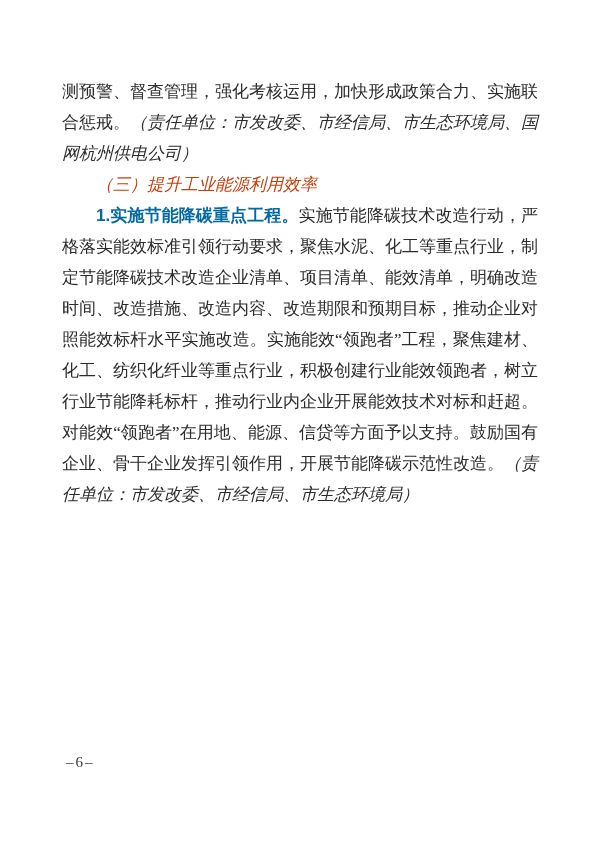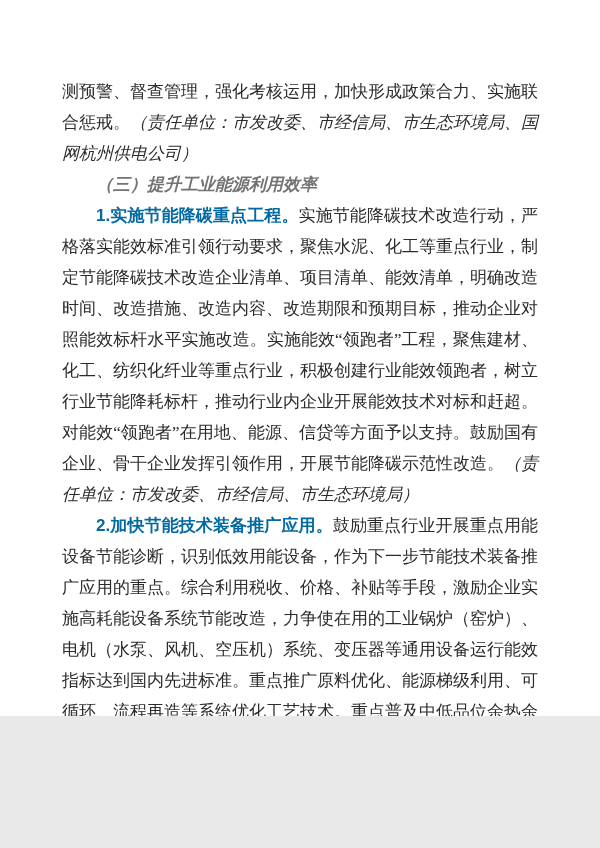--- a/index.html
+++ b/index.html
@@ -3,21 +3,21 @@
 <meta charset="utf-8">
 <style>
   html, body {
     margin: 0;
     padding: 0;
     background: #e9e9e9;
   }
   .page {
     position: relative;
     width: 600px;
-    height: 716px;
+    height: 848px;
     margin: 0 auto;
     background: #ffffff;
     overflow: hidden;
     font-family: "Liberation Serif", "DejaVu Serif", serif;
   }
   .doc-body {
     position: absolute;
     left: 62px;
     top: 76px;
     width: 476px;
@@ -49,38 +49,37 @@
   }
   
   .run-kai {
     font-family: "Liberation Serif", "DejaVu Serif", serif;
     font-style: italic;
     color: #2b2b2b;
   }
   .run-kai-heading {
     font-family: "Liberation Serif", "DejaVu Serif", serif;
     font-style: italic;
-    font-weight: 700;
-    color: #737373;
+    font-weight: 400;
+    color: #c2410c;
   }
   .page-number {
     position: absolute;
     left: 66px;
     top: 752px;
     font-size: 15px;
     line-height: 20px;
     letter-spacing: 2px;
     color: #3a3a3a;
     font-family: "Liberation Serif", "DejaVu Serif", serif;
   }
 </style>
 </head>
 <body>
 
 <div class="page">
   <div class="doc-body">
       <p><span class="run-normal">测预警、督查管理，强化考核运用，加快形成政策合力、实施联合惩戒。</span><span class="run-kai">（责任单位：市发改委、市经信局、市生态环境局、国网杭州供电公司）</span></p>
       <p class="indent"><span class="run-kai-heading">（三）提升工业能源利用效率</span></p>
       <p class="indent"><span class="run-bold">1.实施节能降碳重点工程。</span><span class="run-normal">实施节能降碳技术改造行动，严格落实能效标准引领行动要求，聚焦水泥、化工等重点行业，制定节能降碳技术改造企业清单、项目清单、能效清单，明确改造时间、改造措施、改造内容、改造期限和预期目标，推动企业对照能效标杆水平实施改造。实施能效“领跑者”工程，聚焦建材、化工、纺织化纤业等重点行业，积极创建行业能效领跑者，树立行业节能降耗标杆，推动行业内企业开展能效技术对标和赶超。对能效“领跑者”在用地、能源、信贷等方面予以支持。鼓励国有企业、骨干企业发挥引领作用，开展节能降碳示范性改造。</span><span class="run-kai">（责任单位：市发改委、市经信局、市生态环境局）</span></p>
-      <p class="indent"><span class="run-bold">2.加快节能技术装备推广应用。</span><span class="run-normal">鼓励重点行业开展重点用能设备节能诊断，识别低效用能设备，作为下一步节能技术装备推广应用的重点。综合利用税收、价格、补贴等手段，激励企业实施高耗能设备系统节能改造，力争使在用的工业锅炉（窑炉）、电机（水泵、风机、空压机）系统、变压器等通用设备运行能效指标达到国内先进标准。重点推广原料优化、能源梯级利用、可循环、流程再造等系统优化工艺技术。重点普及中低品位余热余压发电、制冷、供热及循环利用。完善政府绿色采购政策，加大</span></p>
     </div>
   <div class="page-number">–6–</div>
 </div>
 
 </body></html>

